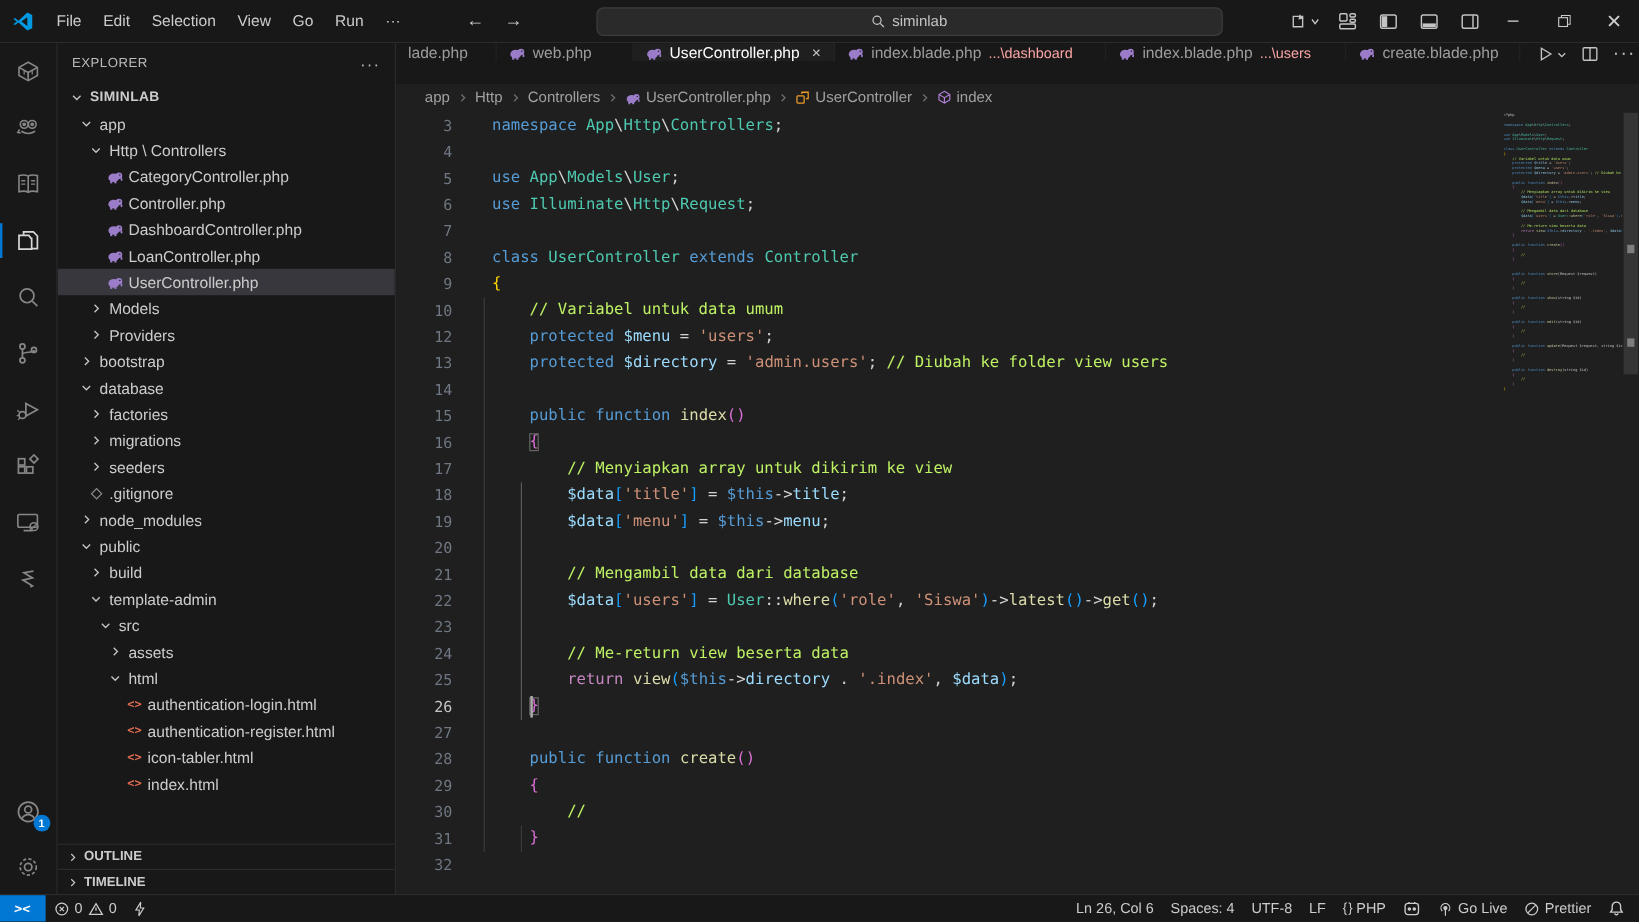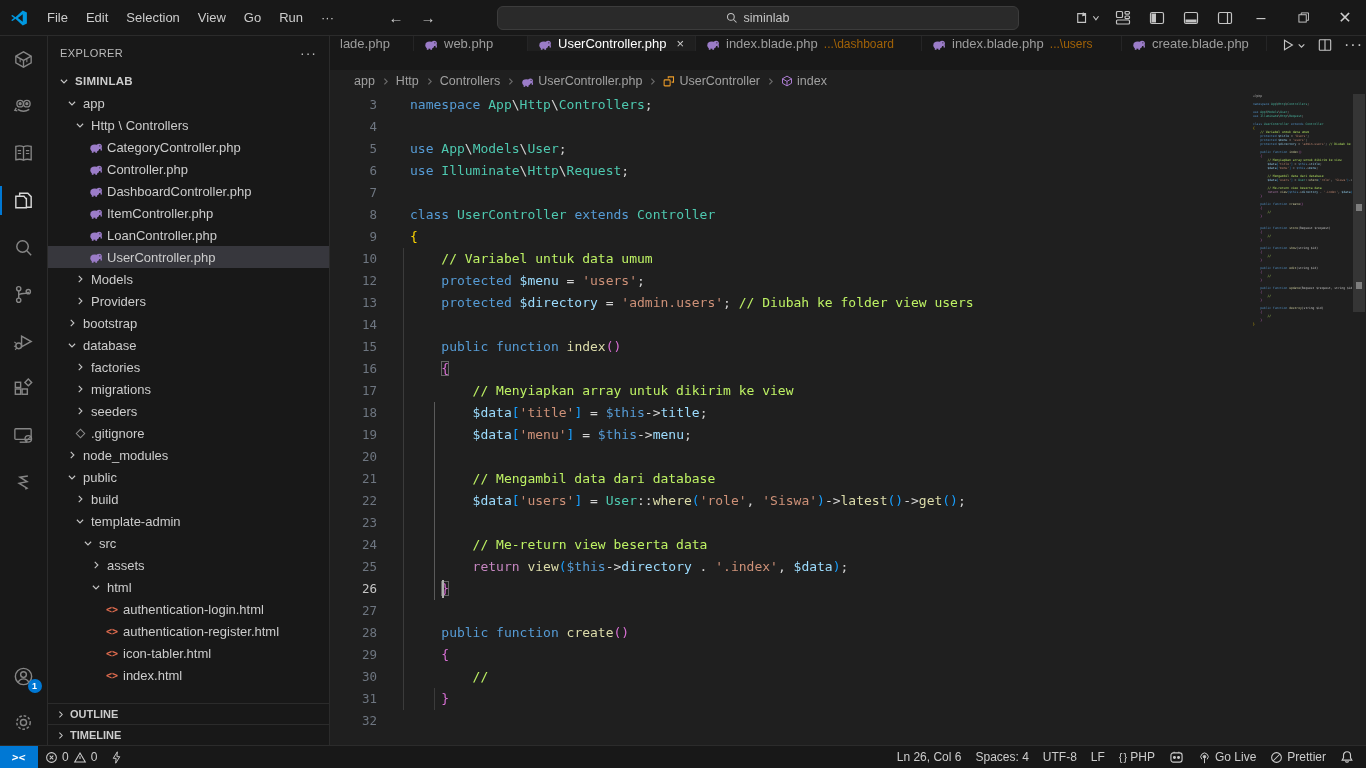--- a/index.html
+++ b/index.html
@@ -43,21 +43,21 @@
   .git-ico{width:7px;height:7px;border:1.5px solid #8a8a8a;transform:rotate(45deg);}
   .sb-sections{position:absolute;left:0;right:0;bottom:0;}
   .sb-sec{height:21px;display:flex;align-items:center;border-top:1px solid #2b2b2b;font-size:11px;font-weight:bold;
     color:#cccccc;padding-left:4px;gap:2px;}
   
   .editorcol{flex:1;display:flex;flex-direction:column;min-width:0;}
   .tabsbar{height:34px;background:#181818;display:flex;align-items:flex-start;}
   .tab{display:flex;align-items:center;gap:6px;padding:0 10px;font-size:13px;color:#9d9d9d;background:#181818;
     border-right:1px solid #252526;overflow:hidden;flex:0 0 auto;white-space:nowrap;}
   .tab.active{background:#1f1f1f;color:#ffffff;}
-  .tab .suffix{color:#a16207;font-size:12px;}
+  .tab .suffix{color:#fca5a5;font-size:12px;}
   .tab .close{margin-left:4px;color:#cccccc;font-size:13px;}
   .tab-actions{margin-left:auto;display:flex;align-items:center;gap:12px;padding:0 14px;color:#c4c4c4;}
   .breadcrumbs{height:22px;background:#1f1f1f;display:flex;align-items:center;font-size:12.5px;color:#a0a0a0;
     padding-left:24px;gap:3px;white-space:nowrap;}
   .bc-sep{color:#6c6c6c;margin:0 3px;}
   .bc-item{display:flex;align-items:center;gap:4px;}
   
   .editor{position:relative;height:653px;background:#1f1f1f;overflow:hidden;
     font-family:"DejaVu Sans Mono","Liberation Mono",monospace;font-size:13px;}
   .codepane{position:absolute;left:0;top:2px;right:113px;}
@@ -338,35 +338,20 @@
               <g fill="#9b7cc8">
                 <ellipse cx="6.6" cy="9.3" rx="5.1" ry="4.1"></ellipse>
                 <circle cx="11.6" cy="7.3" r="3.1"></circle>
                 <path d="M13.6 8.7q2 1.2 1 3.6l-1.6-.6z"></path>
                 <rect x="3.2" y="12" width="2" height="2.6"></rect>
                 <rect x="7.2" y="12" width="2" height="2.6"></rect>
               </g>
               <circle cx="12.4" cy="6.6" r=".7" fill="#1f1f1f"></circle>
             </svg>
           </span>
-          <span class="lbl">ItemController.php</span>
-        </div>
-        <div class="trow" style="padding-left: 40px;">
-          <span class="ficon">
-            <svg width="14" height="14" viewBox="0 0 16 16">
-              <g fill="#9b7cc8">
-                <ellipse cx="6.6" cy="9.3" rx="5.1" ry="4.1"></ellipse>
-                <circle cx="11.6" cy="7.3" r="3.1"></circle>
-                <path d="M13.6 8.7q2 1.2 1 3.6l-1.6-.6z"></path>
-                <rect x="3.2" y="12" width="2" height="2.6"></rect>
-                <rect x="7.2" y="12" width="2" height="2.6"></rect>
-              </g>
-              <circle cx="12.4" cy="6.6" r=".7" fill="#1f1f1f"></circle>
-            </svg>
-          </span>
           <span class="lbl">LoanController.php</span>
         </div>
         <div class="trow sel" style="padding-left: 40px;">
           <span class="ficon">
             <svg width="14" height="14" viewBox="0 0 16 16">
               <g fill="#9b7cc8">
                 <ellipse cx="6.6" cy="9.3" rx="5.1" ry="4.1"></ellipse>
                 <circle cx="11.6" cy="7.3" r="3.1"></circle>
                 <path d="M13.6 8.7q2 1.2 1 3.6l-1.6-.6z"></path>
                 <rect x="3.2" y="12" width="2" height="2.6"></rect>

